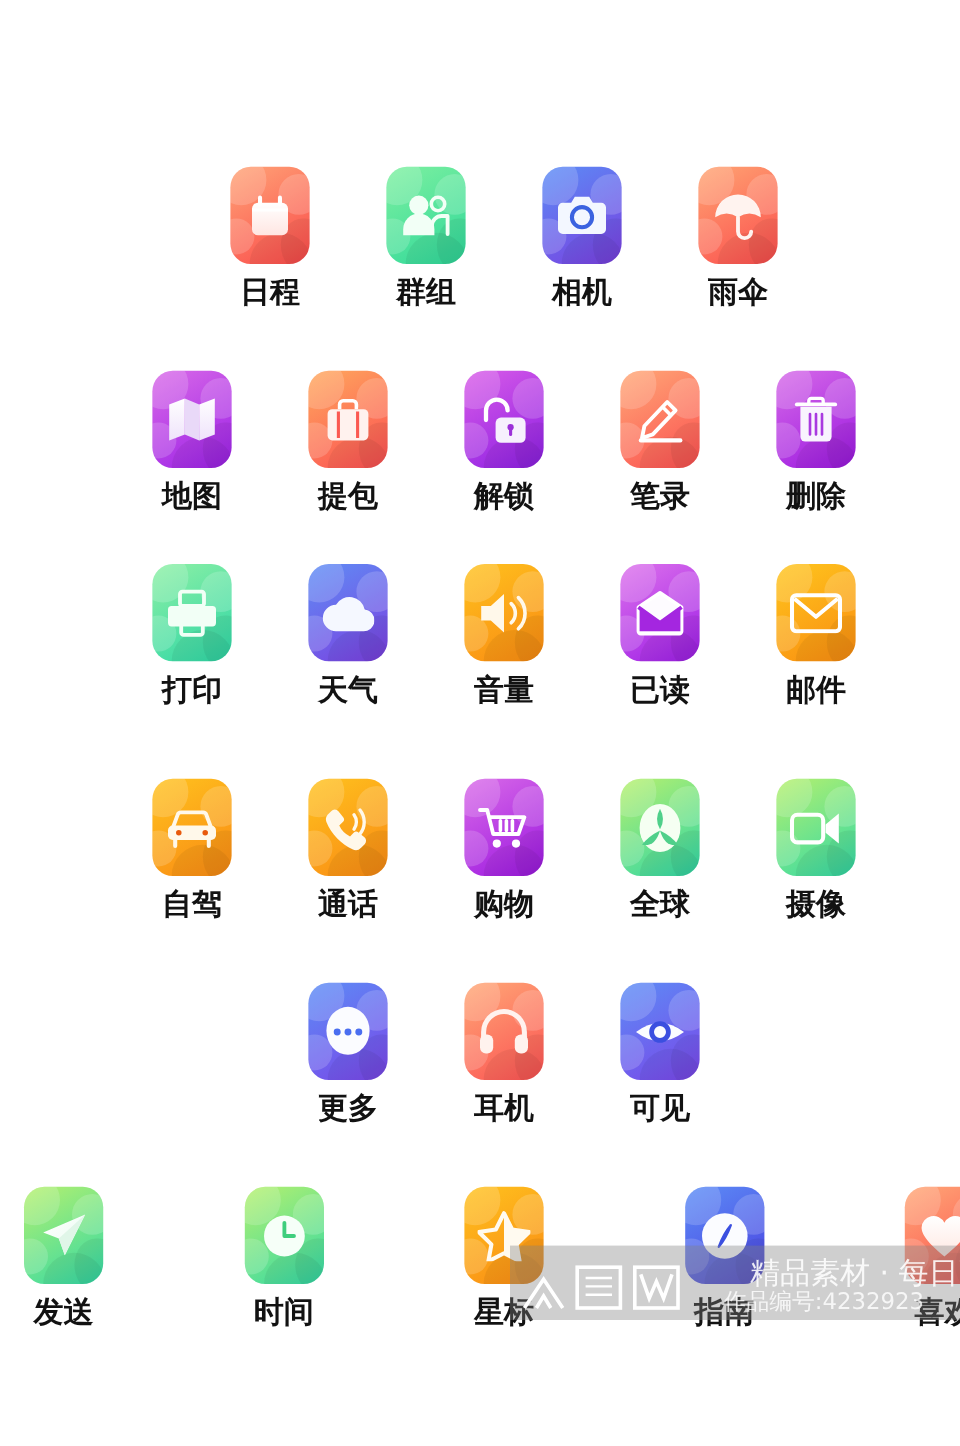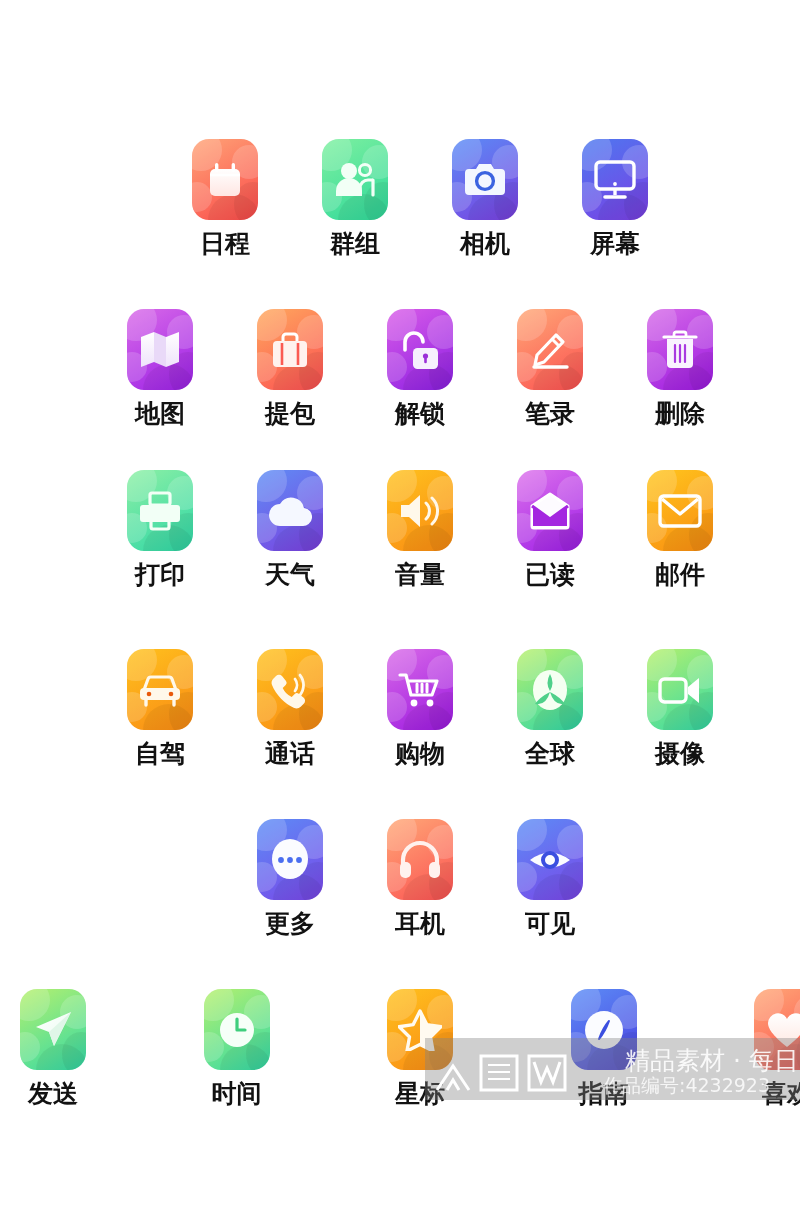--- a/index.html
+++ b/index.html
@@ -155,36 +155,34 @@
           <span class="glyph">
             <svg width="44" height="36" viewBox="0 0 44 36">
   <path d="M2 11 a4 4 0 0 1 4-4 h7 l3-5 h12 l3 5 h7 a4 4 0 0 1 4 4 v18 a4 4 0 0 1 -4 4 h-32 a4 4 0 0 1 -4 -4 z" fill="#f3f7ff"></path>
   <circle cx="22" cy="19" r="8.4" fill="none" stroke="#3b63e0" stroke-width="3.4"></circle>
 </svg>
           </span>
         </div>
         <div class="label">相机</div>
       </div>
       <div class="cell">
-        <div class="tile" style="background: linear-gradient(150deg, rgb(77, 121, 240) 0%, rgb(123, 63, 228) 100%);">
-          <span class="blob b1"></span>
-          <span class="blob b2"></span>
-          <span class="blob d b3"></span>
-          <span class="blob b4"></span>
-          <span class="blob d b5"></span>
-          <span class="glyph">
-            <svg width="42" height="40" viewBox="0 0 42 40">
-  <rect x="2" y="2" width="38" height="27" rx="4" fill="none" stroke="#fff" stroke-width="3.4"></rect>
-  <circle cx="21" cy="24" r="1.9" fill="#fff"></circle>
-  <path d="M21 29 v6" stroke="#fff" stroke-width="3.4"></path>
-  <path d="M11 37 h20" stroke="#fff" stroke-width="3.6" stroke-linecap="round"></path>
-</svg>
-          </span>
-        </div>
-        <div class="label">屏幕</div>
+        <div class="tile" style="background: linear-gradient(150deg, rgb(255, 165, 115) 0%, rgb(251, 77, 77) 100%);">
+          <span class="blob b1"></span>
+          <span class="blob b2"></span>
+          <span class="blob d b3"></span>
+          <span class="blob b4"></span>
+          <span class="blob d b5"></span>
+          <span class="glyph">
+            <svg width="42" height="42" viewBox="0 0 42 42">
+  <path d="M2 22 a19 19 0 0 1 38 0 q-9.5 -6 -19 0 q-9.5 -6 -19 0 z" fill="#fff3ef"></path>
+  <path d="M21 22 v12 a5.5 5.5 0 0 0 11 0" fill="none" stroke="#fff3ef" stroke-width="3.2" stroke-linecap="round"></path>
+</svg>
+          </span>
+        </div>
+        <div class="label">雨伞</div>
       </div>
     </div>
     <div class="row" style="top: 309px;">
       <div class="cell">
         <div class="tile" style="background: linear-gradient(150deg, rgb(217, 106, 232) 0%, rgb(155, 33, 230) 100%);">
           <span class="blob b1"></span>
           <span class="blob b2"></span>
           <span class="blob d b3"></span>
           <span class="blob b4"></span>
           <span class="blob d b5"></span>

